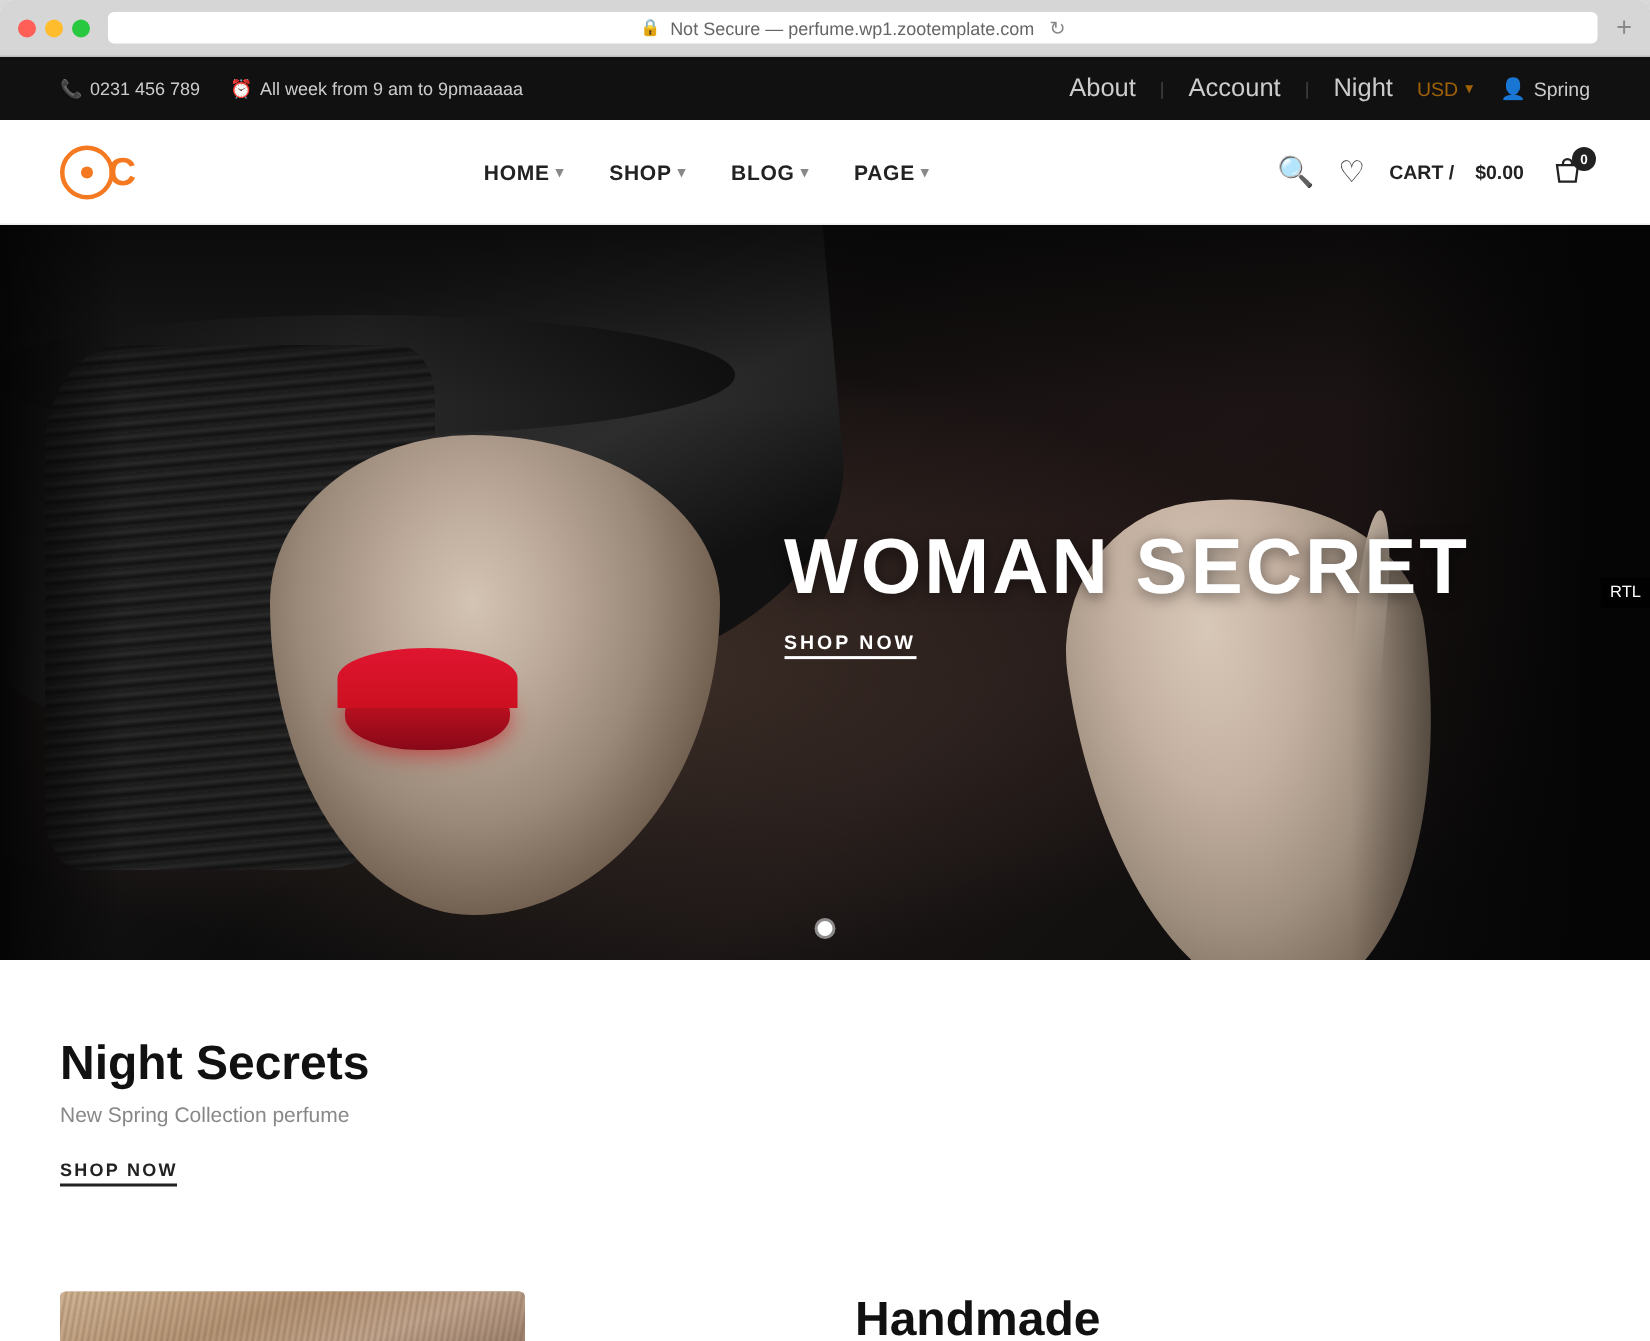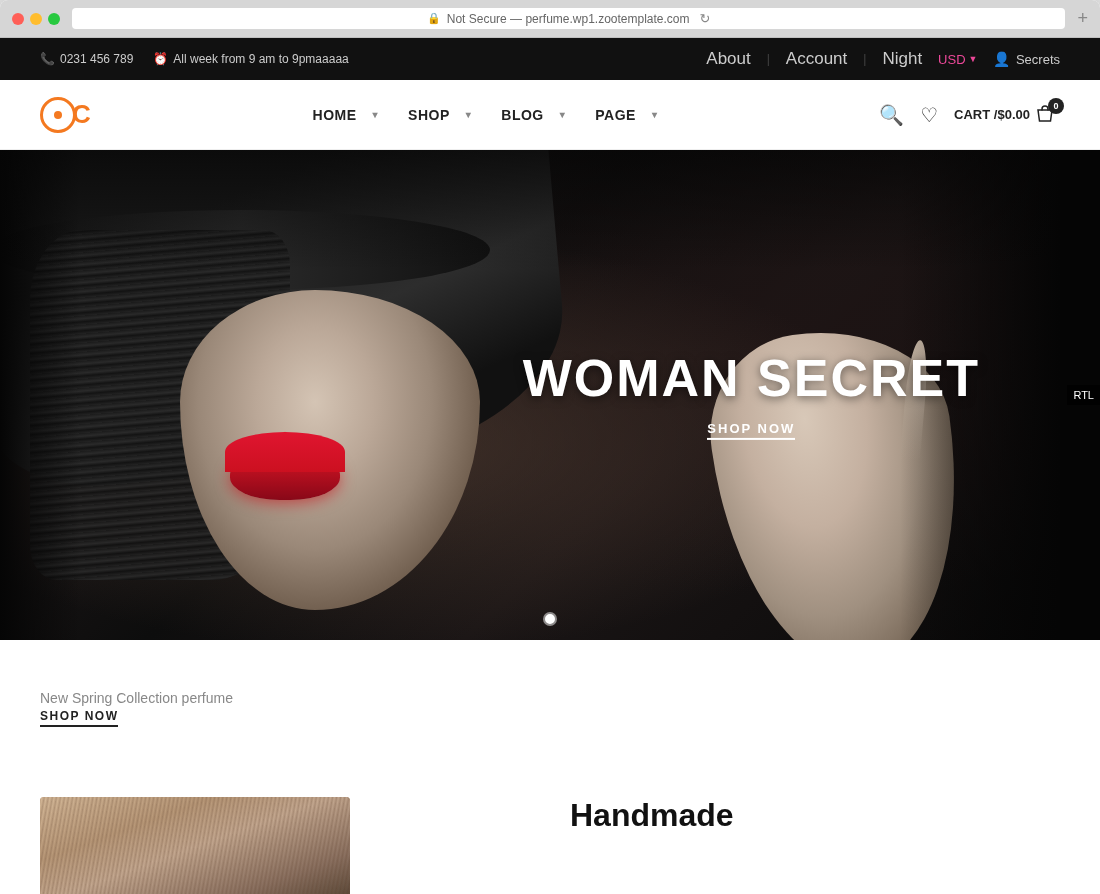--- a/index.html
+++ b/index.html
@@ -58,21 +58,21 @@
       height: 42px;
       display: flex;
       align-items: center;
       justify-content: space-between;
       font-size: 12px;
     }
     .top-bar-left { display: flex; align-items: center; gap: 20px; }
     .top-bar-item { display: flex; align-items: center; gap: 5px; color: #ccc; }
     .top-bar-right { display: flex; align-items: center; gap: 16px; }
     .top-bar-right a { color: #ccc; text-decoration: none; font-size: 17px; }
-    .usd-dropdown { display: flex; align-items: center; gap: 3px; color: #ec4899; font-size: 13px; cursor: pointer; }
+    .usd-dropdown { display: flex; align-items: center; gap: 3px; color: #a16207; font-size: 13px; cursor: pointer; }
     .account-btn { display: flex; align-items: center; gap: 5px; color: #ccc; font-size: 13px; cursor: pointer; }
 
     
     .main-nav {
       background: white;
       padding: 0 40px;
       height: 70px;
       display: flex;
       align-items: center;
       justify-content: space-between;
@@ -82,27 +82,27 @@
     .logo-circle-outer {
       width: 36px; height: 36px; border-radius: 50%;
       border: 3px solid #f47920;
       display: flex; align-items: center; justify-content: center;
       position: relative;
     }
     .logo-dot { width: 8px; height: 8px; background: #f47920; border-radius: 50%; }
     .logo-text { font-size: 26px; font-weight: 700; color: #f47920; margin-left: -4px; }
 
     .nav-links { display: flex; align-items: center; gap: 30px; }
-    .nav-item { display: flex; align-items: center; gap: 16px; font-size: 14px; font-weight: 600; color: #222; cursor: pointer; text-transform: uppercase; letter-spacing: 0.5px; }
+    .nav-item { display: flex; align-items: center; gap: 4px; font-size: 14px; font-weight: 600; color: #222; cursor: pointer; text-transform: uppercase; letter-spacing: 0.5px; }
     .nav-chevron { font-size: 10px; color: #888; }
 
     .nav-actions { display: flex; align-items: center; gap: 16px; }
     .nav-icon { font-size: 18px; color: #333; cursor: pointer; }
     .cart-btn {
-      display: flex; align-items: center; gap: 0;
+      display: flex; align-items: center; gap: 14px;
       font-size: 13px; font-weight: 600; color: #222;
       cursor: pointer; text-transform: uppercase;
     }
     .cart-bag {
       position: relative; display: flex; align-items: center; justify-content: center;
       width: 30px; height: 30px;
     }
     .cart-badge {
       position: absolute; top: -2px; right: -4px;
       background: #222; color: white; font-size: 9px;
@@ -161,21 +161,21 @@
       top: 0; left: 0;
       width: 80px; height: 100%;
       background: linear-gradient(90deg, #050505, transparent);
     }
 
     .hero-content {
       position: absolute;
       right: 120px;
       top: 50%;
       transform: translateY(-50%);
-      text-align: center;
+      text-align: left;
       color: white;
       z-index: 10;
     }
     .hero-title {
       font-size: 52px;
       font-weight: 900;
       letter-spacing: 2px;
       text-transform: uppercase;
       line-height: 1.1;
       margin-bottom: 12px;
@@ -240,20 +240,21 @@
     }
     .section-title {
       font-size: 32px;
       font-weight: 700;
       color: #111;
       margin-bottom: 8px;
     }
     .section-subtitle {
       font-size: 14px;
       color: #888;
+      margin-bottom: 20px;
     }
     .section-cta {
       display: inline-block;
       color: #222;
       font-size: 12px;
       font-weight: 700;
       text-transform: uppercase;
       letter-spacing: 1.5px;
       border-bottom: 2px solid #222;
       padding-bottom: 2px;
@@ -320,21 +321,21 @@
       <span class="top-bar-divider">|</span>
       <a>Account</a>
       <span class="top-bar-divider">|</span>
       <a>Night</a>
       <div class="usd-dropdown">
         <span>USD</span>
         <span style="font-size:9px;">▼</span>
       </div>
       <div class="account-btn">
         <span style="font-size:14px;">👤</span>
-        <span>Secrets</span>
+        <span>Spring</span>
       </div>
     </div>
   </div>
 
   <div class="main-nav">
     <div class="logo">
       <div class="logo-circle-outer">
         <div class="logo-dot"></div>
       </div>
       <span class="logo-text">C</span>
@@ -408,20 +409,21 @@
 
       <div class="rtl-label">RTL</div>
     </div>
 
     <div class="slider-dots">
       <div class="slider-dot active"></div>
     </div>
   </div>
 
   <div class="content-section">
+    <h2 class="section-title">Night Secrets</h2>
     <p class="section-subtitle">New Spring Collection perfume</p>
     <a class="section-cta">SHOP NOW</a>
   </div>
 
   <div class="bottom-grid">
     <div class="product-card">
       <div class="product-image-placeholder">
         <div style="position:absolute; top:0; left:0; right:0; bottom:0; background: linear-gradient(160deg, #d4b898 0%, #b89878 30%, #c4a890 50%, #8a7060 80%, #5a4838 100%);"></div>
 
         <div style="position:absolute; top:0; left:0; right:0; bottom:0; background: repeating-linear-gradient(100deg, rgba(100,70,50,0.3) 0px, transparent 2px, rgba(80,50,30,0.2) 4px);"></div>

